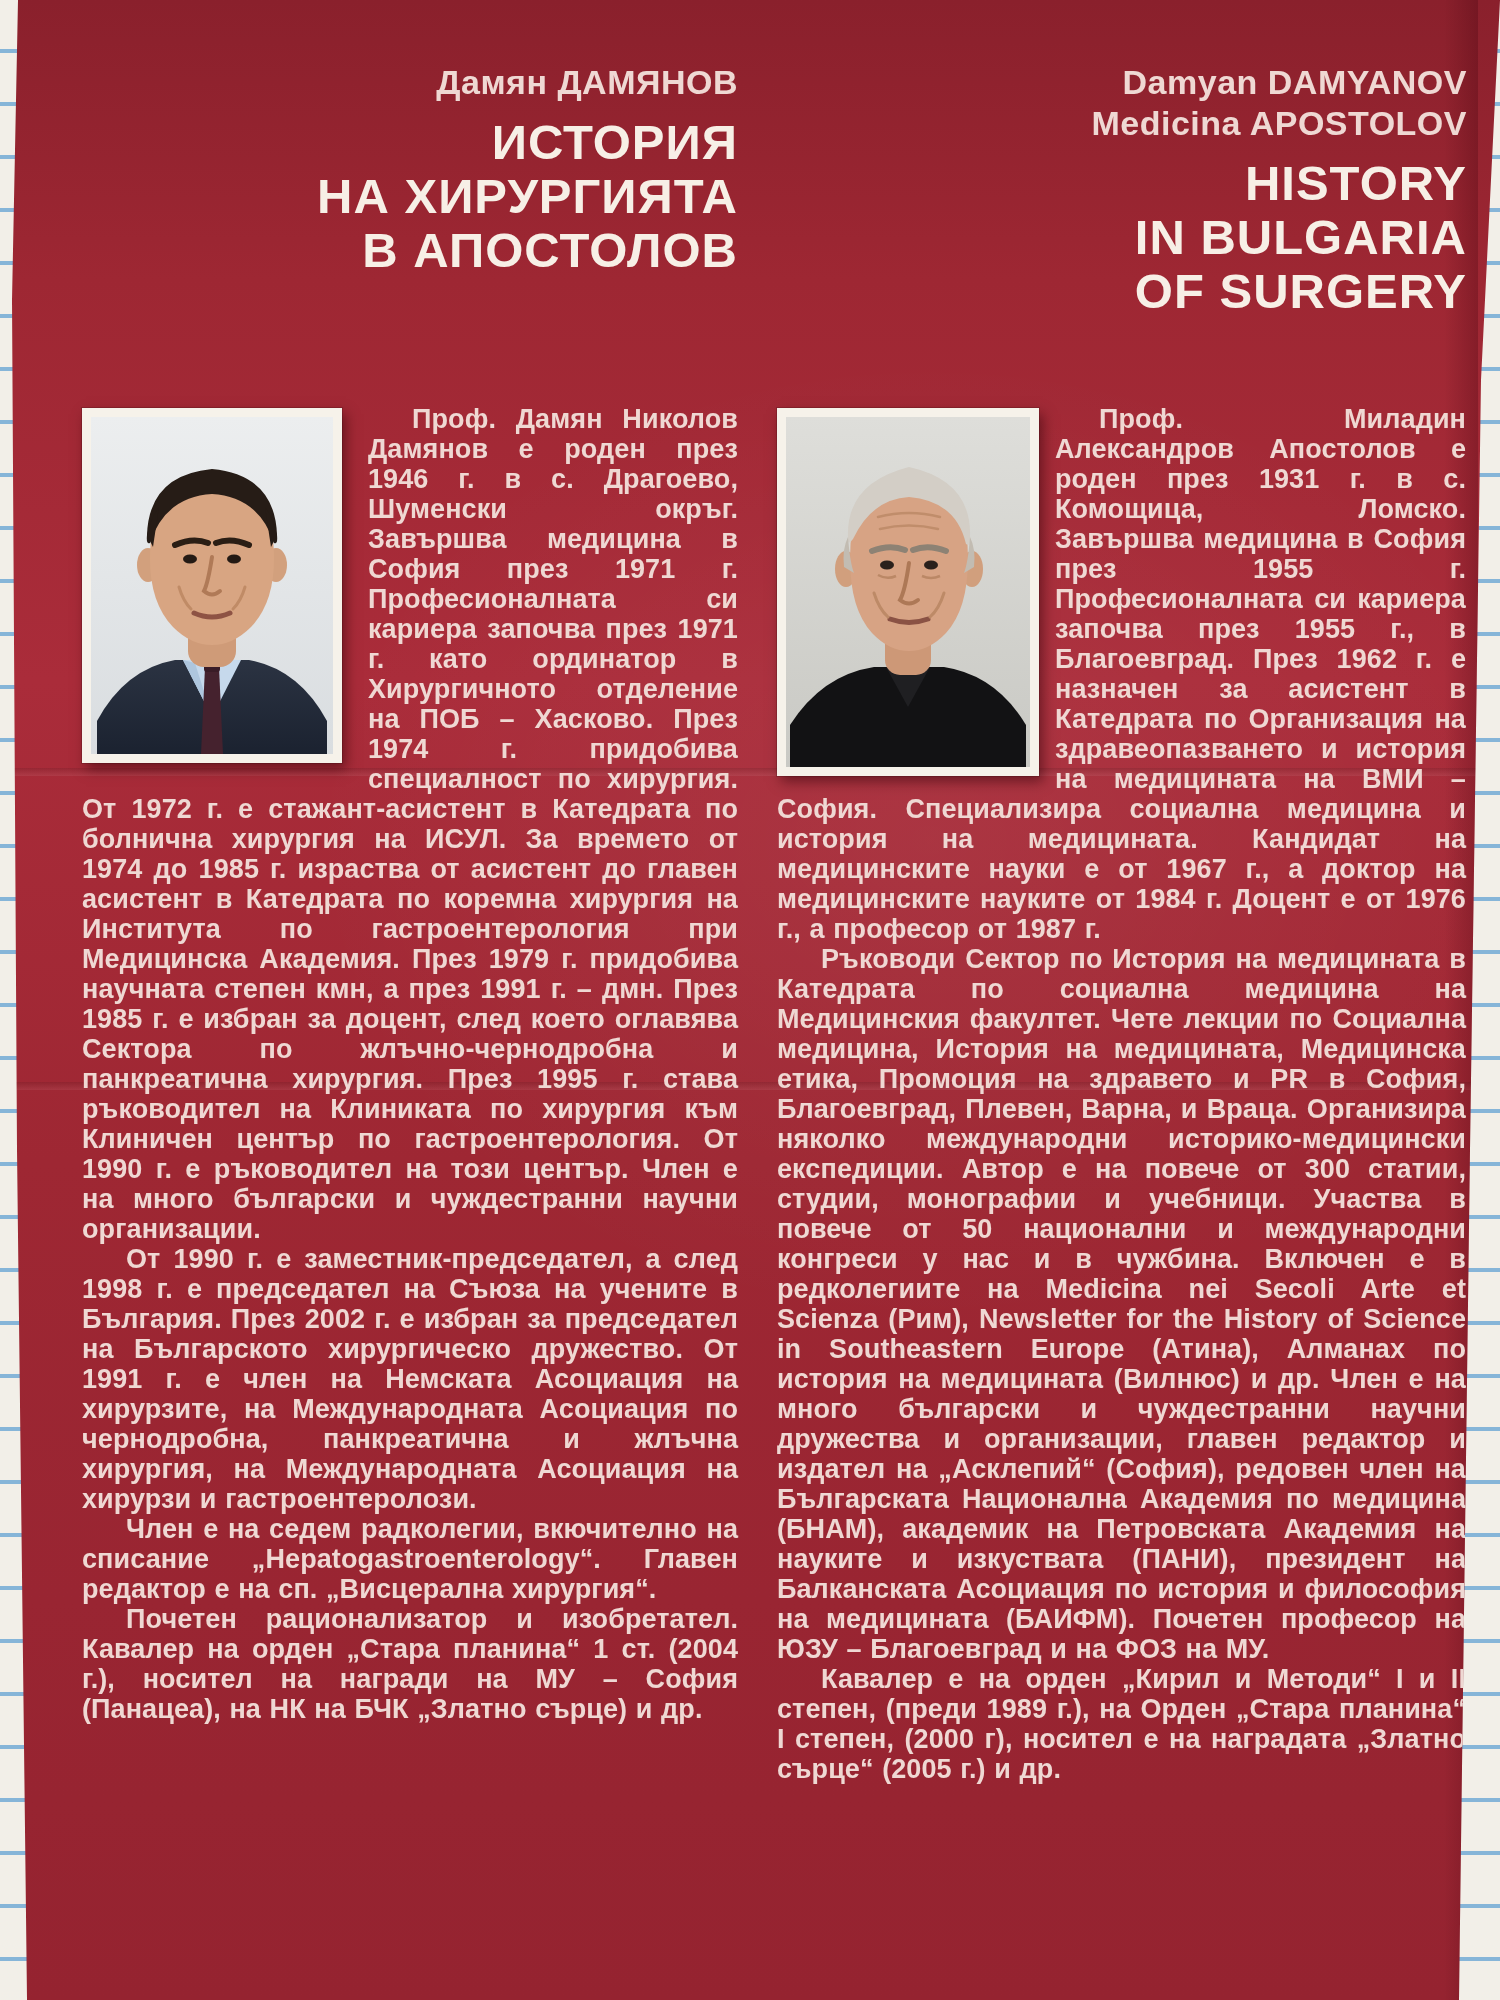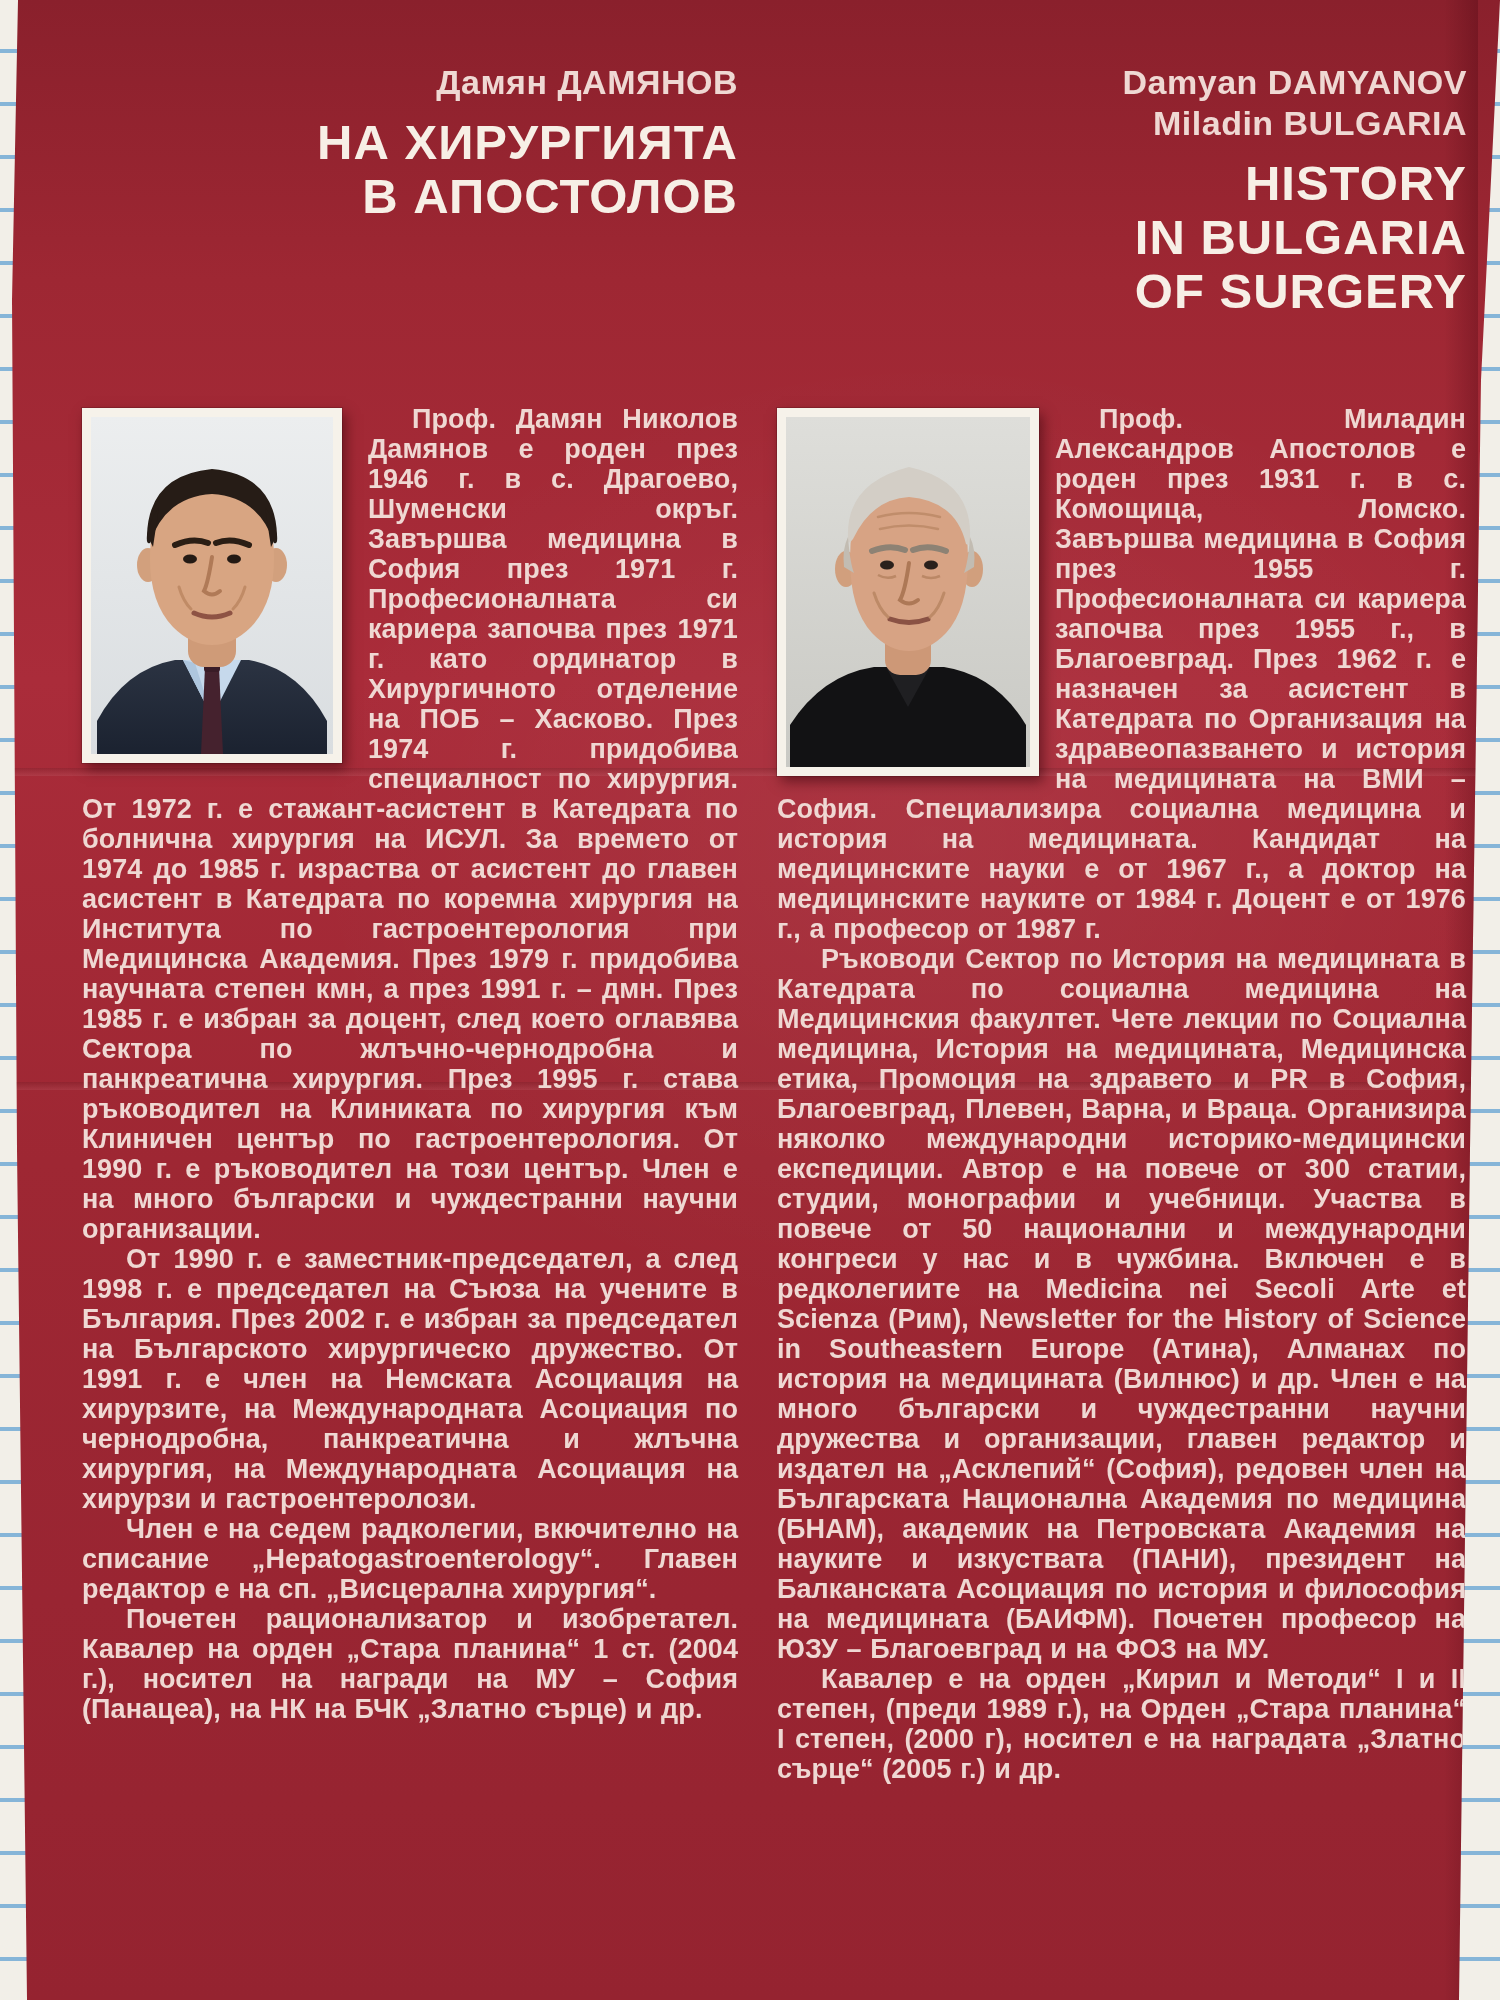--- a/index.html
+++ b/index.html
@@ -78,29 +78,30 @@
 
     <div class="crease c1"></div>
     <div class="crease c2"></div>
     <div class="edge-shade"></div>
 
     <div class="hdr hdr-left">
       <div class="authors">
         <div>Дамян ДАМЯНОВ</div>
       </div>
       <div class="title">
+        <div>ИСТОРИЯ</div>
         <div>НА ХИРУРГИЯТА</div>
         <div>В АПОСТОЛОВ</div>
       </div>
     </div>
 
     <div class="hdr hdr-right">
       <div class="authors">
         <div>Damyan DAMYANOV</div>
-        <div>Miladin BULGARIA</div>
+        <div>Medicina APOSTOLOV</div>
       </div>
       <div class="title">
         <div>HISTORY</div>
         <div>IN BULGARIA</div>
         <div>OF SURGERY</div>
       </div>
     </div>
 
     <section class="col col-left">
       <div class="photo photo-left">

